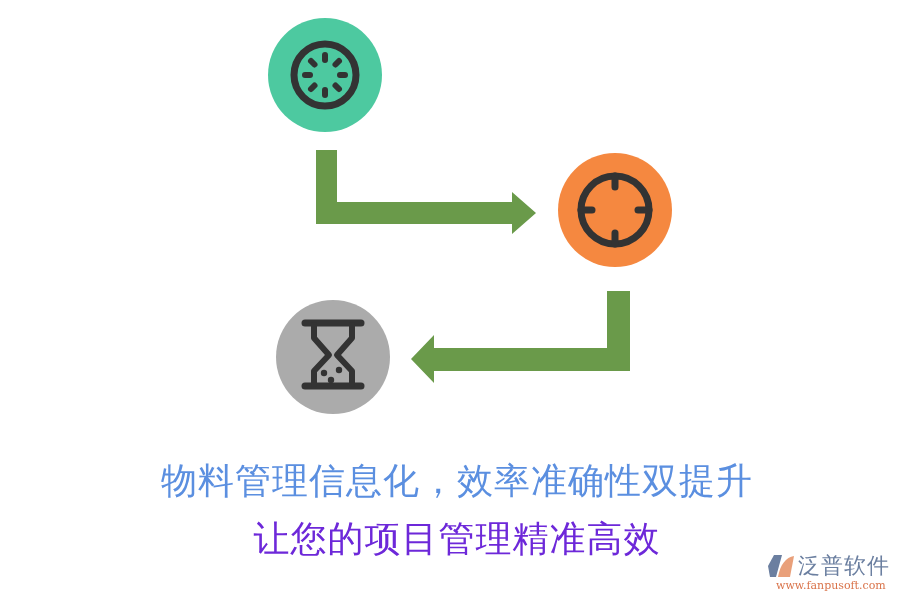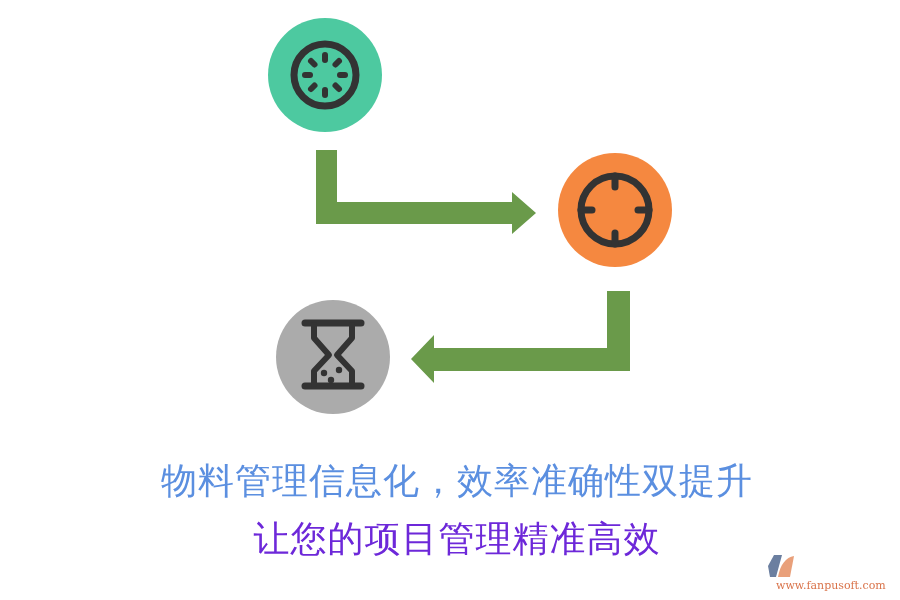--- a/index.html
+++ b/index.html
@@ -85,14 +85,15 @@
 </svg>
 
 <div class="caption caption-1" style="color:#5b8fe0">物料管理信息化，效率准确性双提升</div>
 <div class="caption caption-2" style="color:#6d28d9">让您的项目管理精准高效</div>
 
 <div class="logo">
   <svg width="28" height="26" viewBox="0 0 28 26" style="position:absolute;left:0;top:2px" xmlns="http://www.w3.org/2000/svg">
     <polygon points="6,2 14,2 8,24 2,24 0,13" fill="#6b7fa0"></polygon>
     <path d="M10,24 C12,12 18,4 26,3 L22,24 Z" fill="#e9a07a"></path>
   </svg>
+  <div class="logo-name">泛普软件</div>
   <div class="logo-url">www.fanpusoft.com</div>
 </div>
 
 </body></html>

